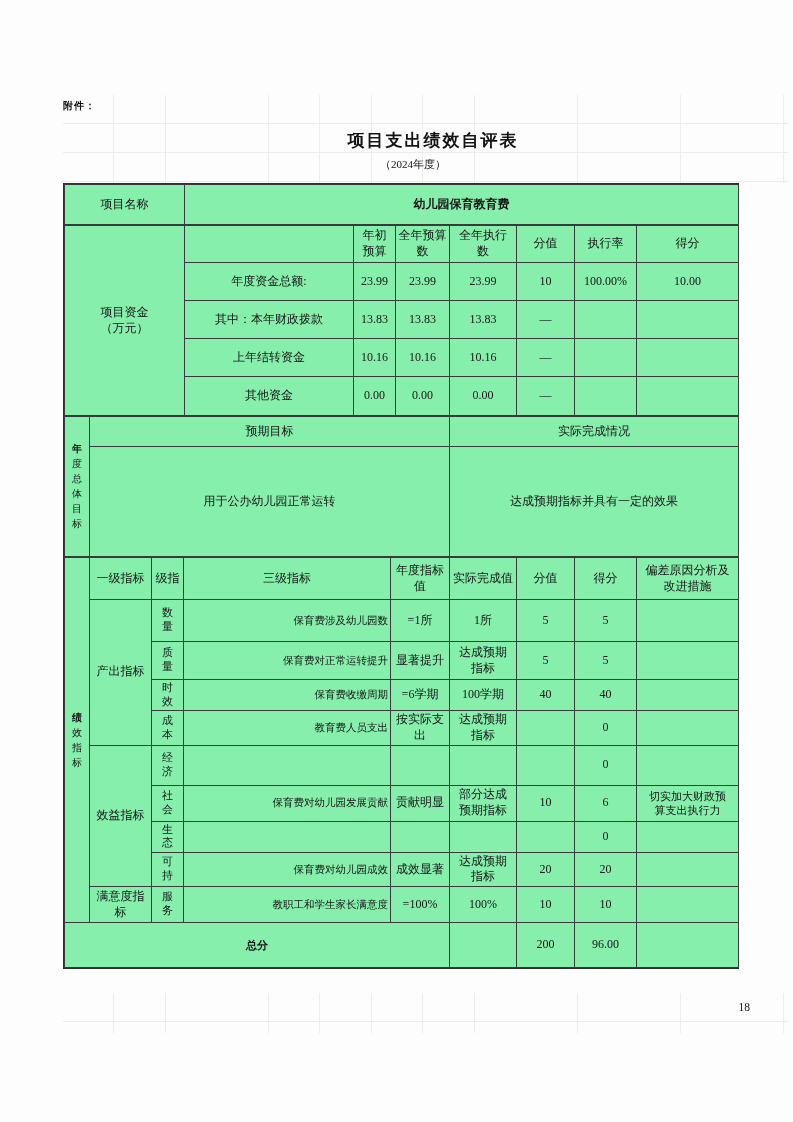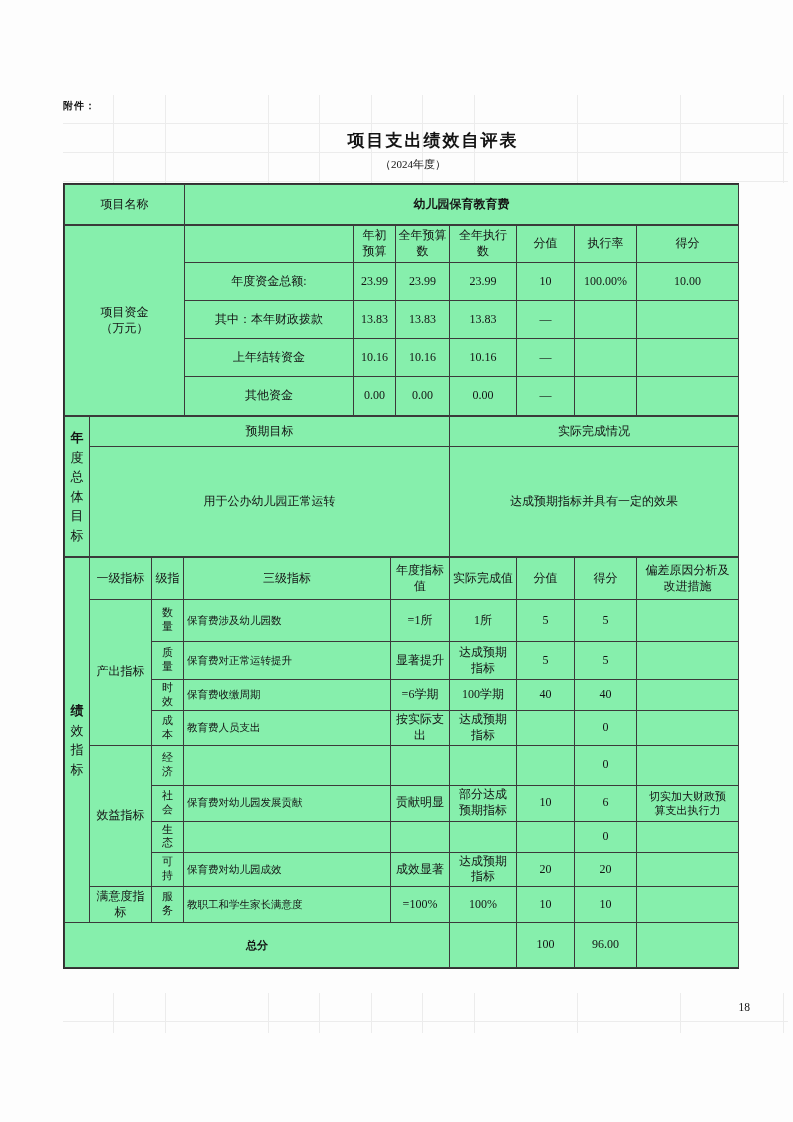--- a/index.html
+++ b/index.html
@@ -20,27 +20,27 @@
 
   .attachment { position:absolute; left:63px; top:99px; font-size:10px; font-weight:600; letter-spacing:1px; }
   .title { position:absolute; left:63px; top:129px; width:740px; text-align:center; font-size:17px; font-weight:bold; letter-spacing:2px; }
   .subtitle { position:absolute; left:63px; top:157px; width:700px; text-align:center; font-size:11px; }
   .pageno { position:absolute; left:700px; top:1001px; width:50px; text-align:right; font-size:11.5px; }
 
   .tables { position:absolute; left:63px; top:183px; width:674px; border:1px solid #2f2f2f; background:#86efac; }
   table { border-collapse:collapse; table-layout:fixed; width:674px; }
   td { border:1px solid #3a3a3a; text-align:center; vertical-align:middle; padding:1px 2px; font-size:12px; line-height:1.3; overflow:hidden; }
   .bold { font-weight:bold; }
-  .l3cell { text-align:left; font-size:10.5px; padding-left:3px; }
+  .l3cell { text-align:right; font-size:10.5px; padding-left:3px; }
   .devcell { font-size:11px; }
   .w2 { display:inline-block; max-width:2.2em; }
   .w4 { display:inline-block; max-width:4.34em; }
   .w45 { display:inline-block; max-width:4.6em; }
   .w7 { display:inline-block; max-width:7.2em; }
-  .vert { display:inline-block; width:1.15em; word-break:break-all; line-height:1.5; font-size:13px; }
+  .vert { display:inline-block; width:1.15em; word-break:break-all; line-height:1.5; font-size:10px; }
   .vert b { font-weight:bold; }
   .vstack { display:inline-block; width:1.15em; word-break:break-all; line-height:1.25; font-size:11px; }
 </style>
 </head>
 <body>
 
 <div class="page">
   <div class="grid-band band-top"></div>
   <div class="grid-band band-bottom"></div>
 
@@ -253,21 +253,21 @@
         <td class="l3cell">教职工和学生家长满意度</td>
         <td><span class="w4">=100%</span></td>
         <td><span class="w4">100%</span></td>
         <td>10</td>
         <td>10</td>
         <td class="devcell"></td>
       </tr>
       <tr style="height:45px">
         <td colspan="5" class="bold" style="font-size:11px">总分</td>
         <td></td>
-        <td>100</td>
+        <td>200</td>
         <td>96.00</td>
         <td></td>
       </tr>
     </tbody>
       </table>
   </div>
 
   <div class="pageno">18</div>
 </div>
 

